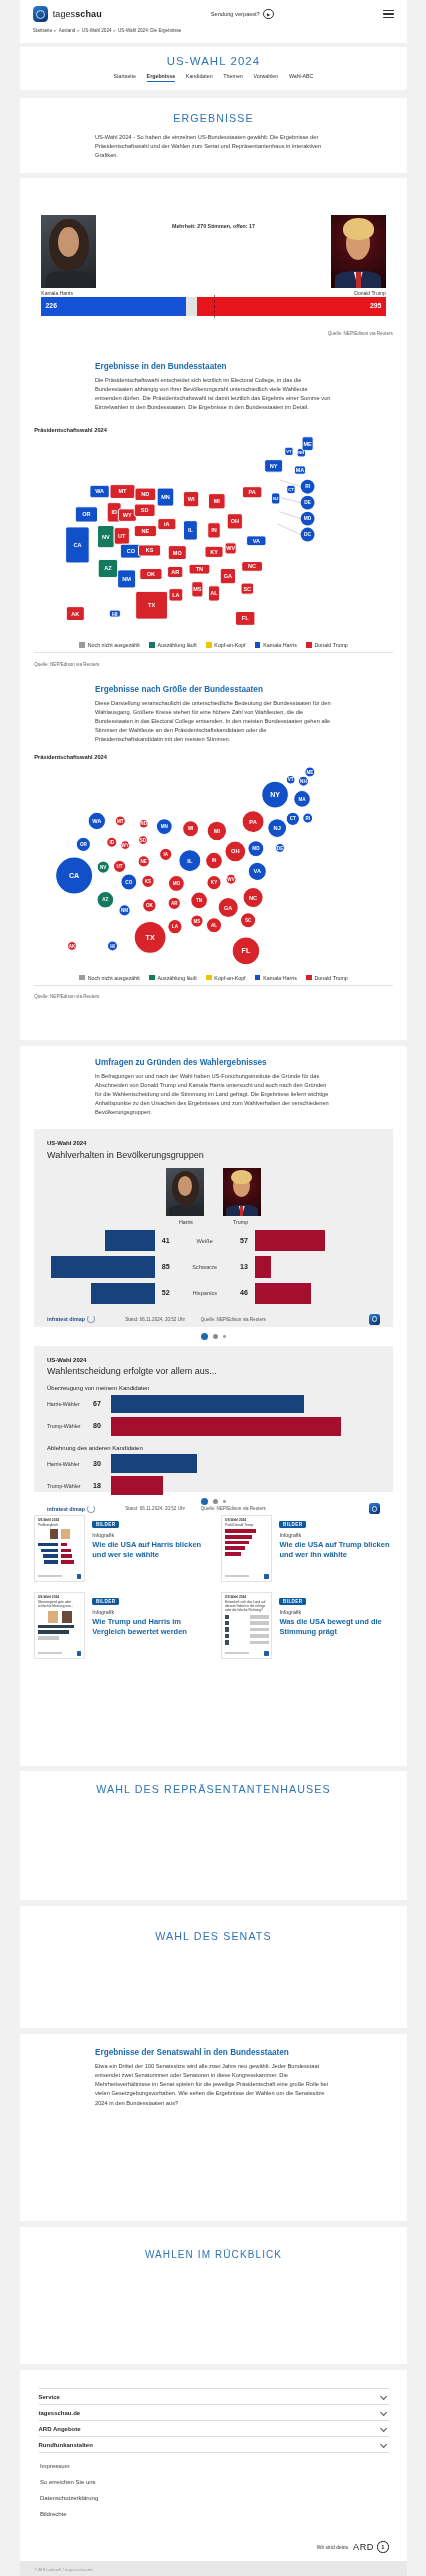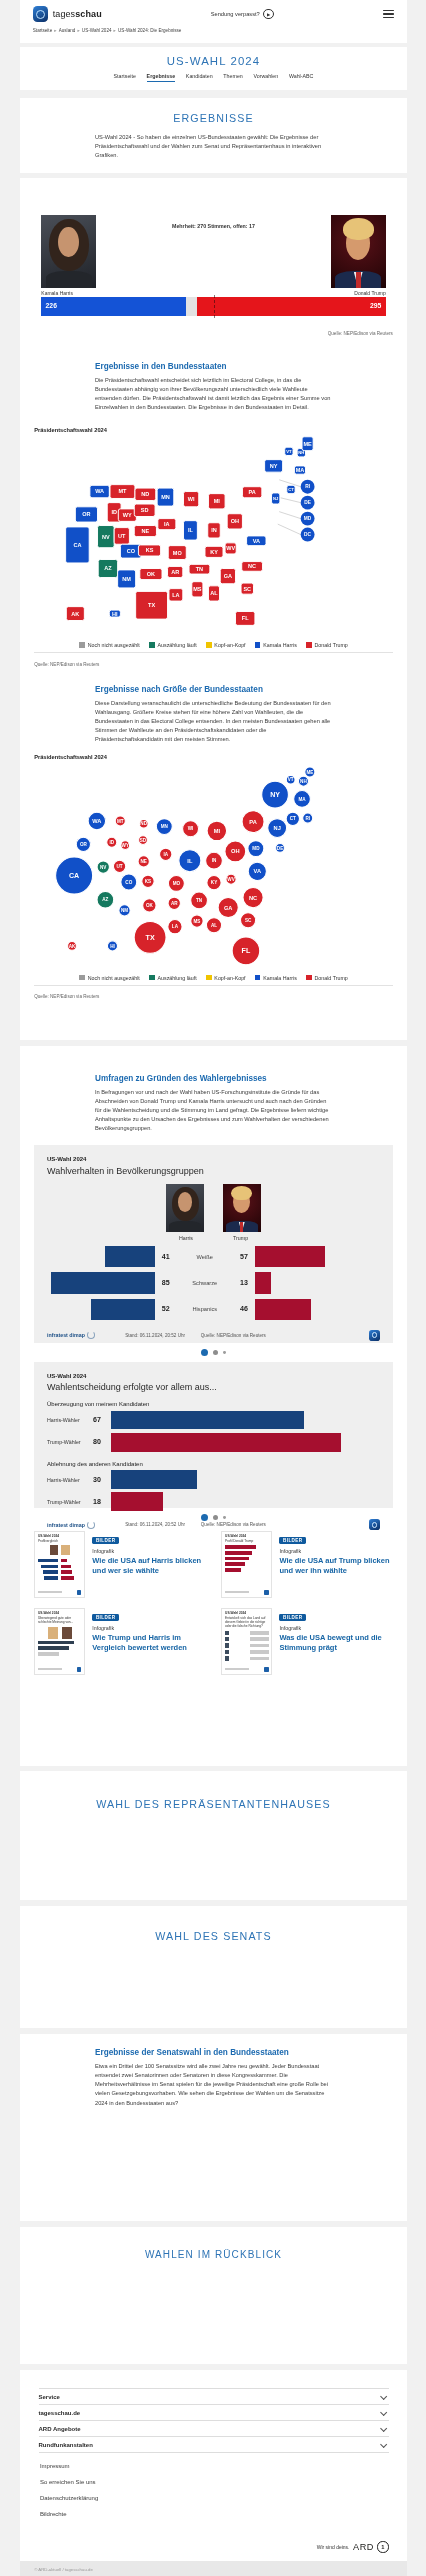--- a/index.html
+++ b/index.html
@@ -54,21 +54,21 @@
   .ph-main{position:absolute;top:37px;width:55px;height:73px}
   .ph-name{position:absolute;top:112px;font-size:5px;color:#333}
   .ev-bar{position:absolute;left:21.3px;right:21.3px;top:119px;height:18.5px;display:flex}
   .ev-bar .seg{height:100%}
   .ev-num{font-size:6.8px;font-weight:700;color:#fff;line-height:18.5px}
   .ev-marker{position:absolute;top:-2.1px;bottom:-2.1px;border-left:1.4px dashed rgba(40,10,10,.55)}
   .legend-row{display:flex;justify-content:center;gap:9.2px;font-size:5.3px;color:#333;align-items:center}
   .legend-row .li{display:flex;align-items:center;gap:2.8px}
   .legend-row .sw{width:5.7px;height:5.7px;display:inline-block}
   
-  #card-survey{height:720px;padding-top:28px}
+  #card-survey{height:720px;padding-top:12px}
   .gray-card{margin:0 14.2px;background:#efefef;padding:10.7px 12.8px;box-sizing:border-box}
   .kicker{font-size:6px;font-weight:700;color:#222}
   .g-title{font-size:9px;color:#2b2b2b;margin-top:3.6px}
   .cand-photos{display:flex;justify-content:center;gap:18.5px;margin-top:8.5px}
   .cand-photos .cp{width:38px;height:48px}
   .cp-names{display:flex;justify-content:center;gap:40px;font-size:5.3px;color:#333;margin-top:2.8px}
   .demo-row{display:flex;align-items:center;margin-top:5px}
   .demo-left{width:108px;display:flex;justify-content:flex-end}
   .demo-right{width:108px}
   .demo-bar{height:21.3px}
@@ -865,21 +865,21 @@
           <div class="th-foot">
             <div class="fl"></div>
             <div class="fi"></div>
           </div>
         </div>
         <div class="t-body"><span class="badge">BILDER</span><div class="t-kicker">Infografik</div><div class="t-title">Was die USA bewegt und die Stimmung prägt</div></div>
       </div>
     </div>
 </div>
 
-<div class="col card head-card" style="height:129px;padding-top:27px;margin-bottom:5.7px">
+<div class="col card head-card" style="height:129px;padding-top:12px;margin-bottom:5.7px">
   <h2 class="sec-title" style="font-size:10.7px">WAHL DES REPRÄSENTANTENHAUSES</h2>
 </div>
 
 <div class="col card head-card" style="height:122px;padding-top:24px;margin-bottom:5.7px">
   <h2 class="sec-title" style="font-size:10.7px">WAHL DES SENATS</h2>
 </div>
 
 <div class="col card" style="height:187px;padding-top:14.2px;margin-bottom:6.4px">
   <h3 class="sub-head">Ergebnisse der Senatswahl in den Bundesstaaten</h3>
   <p class="text-col">Etwa ein Drittel der 100 Senatssitze wird alle zwei Jahre neu gewählt. Jeder Bundesstaat entsendet zwei Senatorinnen oder Senatoren in diese Kongresskammer. Die Mehrheitsverhältnisse im Senat spielen für die jeweilige Präsidentschaft eine große Rolle bei vielen Gesetzgebungsvorhaben. Wie sehen die Ergebnisse der Wahlen um die Senatssitze 2024 in den Bundesstaaten aus?</p>

